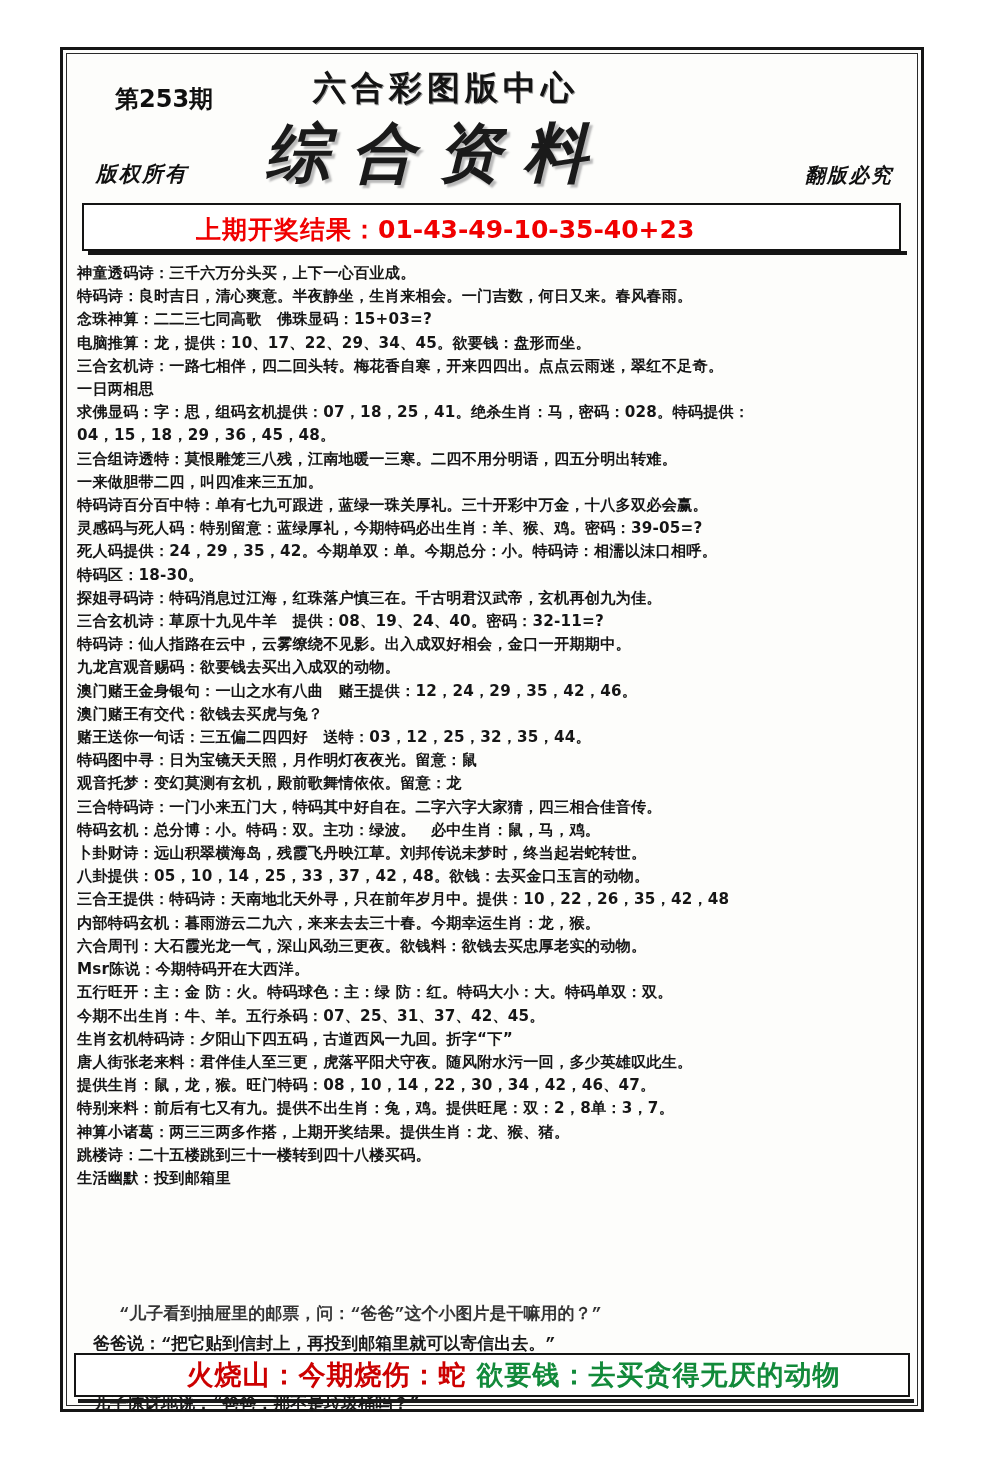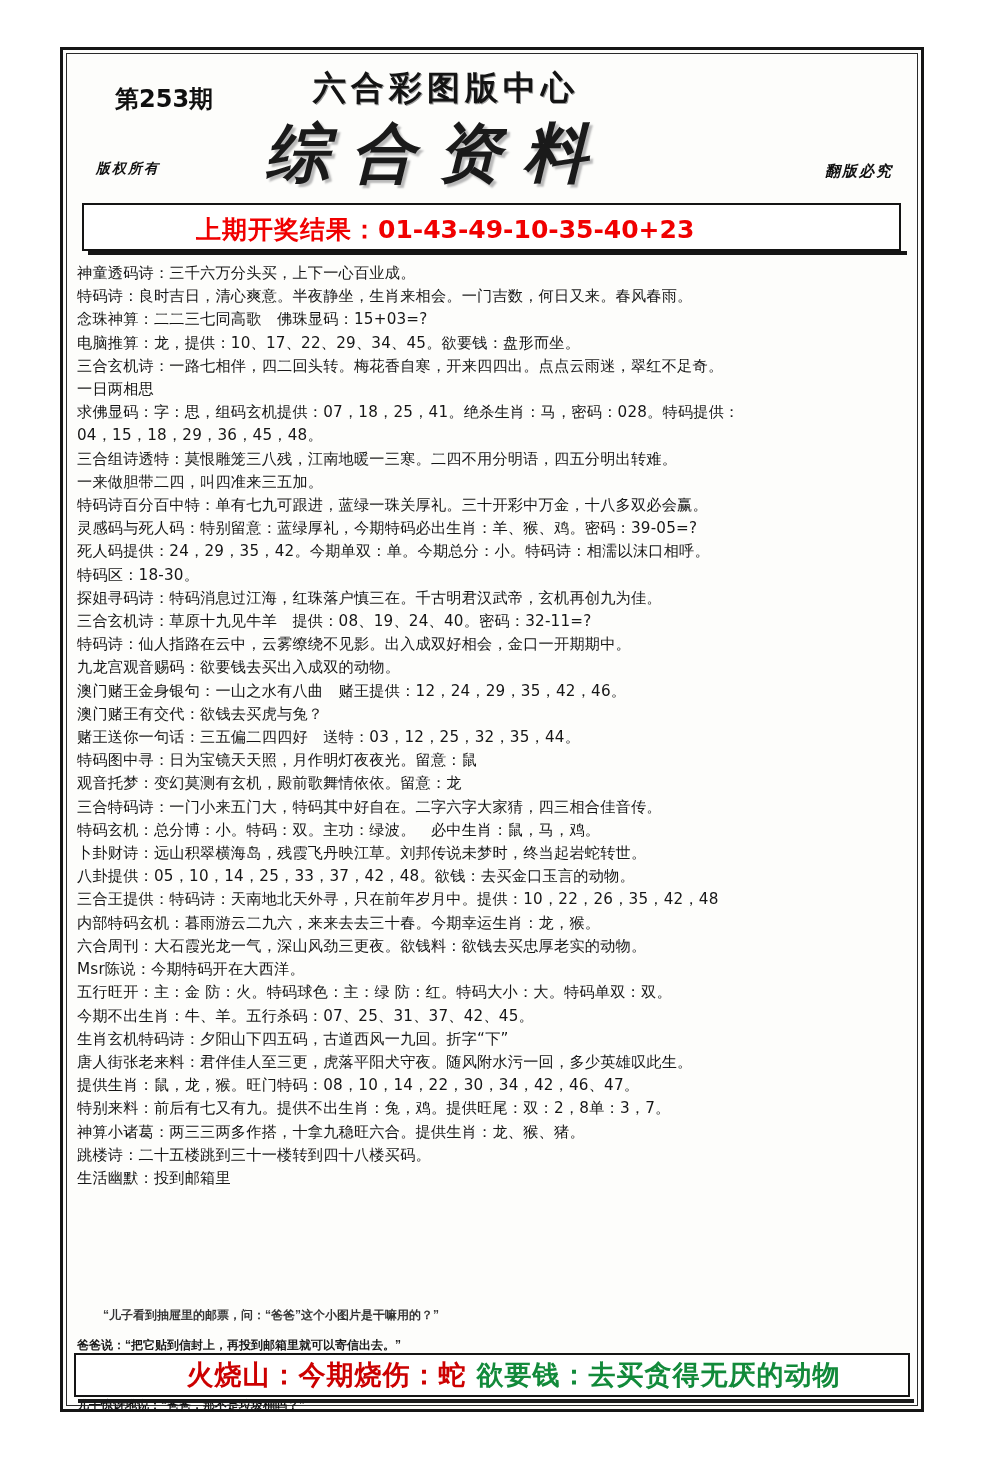--- a/index.html
+++ b/index.html
@@ -54,21 +54,21 @@
     font-size: 24px;
     font-weight: bold;
     color: #101010;
     letter-spacing: 0px;
     font-family: "DejaVu Sans", "Liberation Sans", sans-serif;
   }
   .copyright-left {
     position: absolute;
     left: 33px;
     top: 110px;
-    font-size: 14px;
+    font-size: 21px;
     font-weight: bold;
     color: #101010;
     font-family: "DejaVu Serif", "Liberation Serif", serif;
     font-style: italic;
     letter-spacing: 2px;
   }
   .site-title {
     position: absolute;
     left: 250px;
     top: 16px;
@@ -89,21 +89,21 @@
     letter-spacing: 22px;
     font-family: "DejaVu Serif", "Liberation Serif", serif;
     font-style: italic;
     text-shadow: 3px 3px 2px #b9b9b9;
     white-space: nowrap;
   }
   .copyright-right {
     position: absolute;
     right: 28px;
     top: 112px;
-    font-size: 15px;
+    font-size: 20px;
     font-weight: bold;
     color: #101010;
     font-family: "DejaVu Serif", "Liberation Serif", serif;
     font-style: italic;
     letter-spacing: 2px;
   }
 
   
   .result-bar {
     position: absolute;
@@ -147,38 +147,39 @@
     top: 212px;
     width: 832px;
     height: 1060px;
   }
   .line {
     font-size: 15.2px;
     line-height: 23.2px;
     color: #161616;
     font-family: "DejaVu Sans", "Liberation Sans", sans-serif;
     white-space: nowrap;
-    font-weight: normal;
+    font-weight: bold;
     letter-spacing: 0.2px;
   }
 
   
   .humor {
     position: absolute;
     left: 14px;
     top: 1250px;
     width: 832px;
   }
   .humor .hline {
-    font-size: 12px;
+    font-size: 17px;
     line-height: 30px;
     color: #191919;
-    font-family: Liberation Sans, sans-serif;
-    white-space: nowrap;
-    font-weight: bold;
+    font-family: Liberation Mono, monospace;
+    white-space: nowrap;
+    font-weight: bold;
+    margin-left: 16px;
   }
   .humor .hline.first {
     text-indent: 26px;
     opacity: 0.88;
   }
 
   
   .footer-bar {
     position: absolute;
     left: 11px;
@@ -279,21 +280,21 @@
         <div class="line">三合王提供：特码诗：天南地北天外寻，只在前年岁月中。提供：10，22，26，35，42，48</div>
         <div class="line">内部特码玄机：暮雨游云二九六，来来去去三十春。今期幸运生肖：龙，猴。</div>
         <div class="line">六合周刊：大石霞光龙一气，深山风劲三更夜。欲钱料：欲钱去买忠厚老实的动物。</div>
         <div class="line">Msr陈说：今期特码开在大西洋。</div>
         <div class="line">五行旺开：主：金 防：火。特码球色：主：绿 防：红。特码大小：大。特码单双：双。</div>
         <div class="line">今期不出生肖：牛、羊。五行杀码：07、25、31、37、42、45。</div>
         <div class="line">生肖玄机特码诗：夕阳山下四五码，古道西风一九回。折字“下”</div>
         <div class="line">唐人街张老来料：君伴佳人至三更，虎落平阳犬守夜。随风附水污一回，多少英雄叹此生。</div>
         <div class="line">提供生肖：鼠，龙，猴。旺门特码：08，10，14，22，30，34，42，46、47。</div>
         <div class="line">特别来料：前后有七又有九。提供不出生肖：兔，鸡。提供旺尾：双：2，8单：3，7。</div>
-        <div class="line">神算小诸葛：两三三两多作搭，十拿九稳旺六合。提供生肖：龙、猴、猪。</div>
+        <div class="line">神算小诸葛：两三三两多作搭，上期开奖结果。提供生肖：龙、猴、猪。</div>
         <div class="line">跳楼诗：二十五楼跳到三十一楼转到四十八楼买码。</div>
         <div class="line">生活幽默：投到邮箱里</div>
       </div>
 
     <div class="humor" id="humor-lines">
         <div class="hline first">“儿子看到抽屉里的邮票，问：“爸爸”这个小图片是干嘛用的？”</div>
         <div class="hline">爸爸说：“把它贴到信封上，再投到邮箱里就可以寄信出去。”</div>
         <div class="hline">儿子又问：“那邮箱是什么样的？”爸爸说：“就在道边，绿色的，上面有口可以投东西。”</div>
         <div class="hline">儿子惊讶地说：“爸爸，那不是垃圾桶吗？”</div>
       </div>

